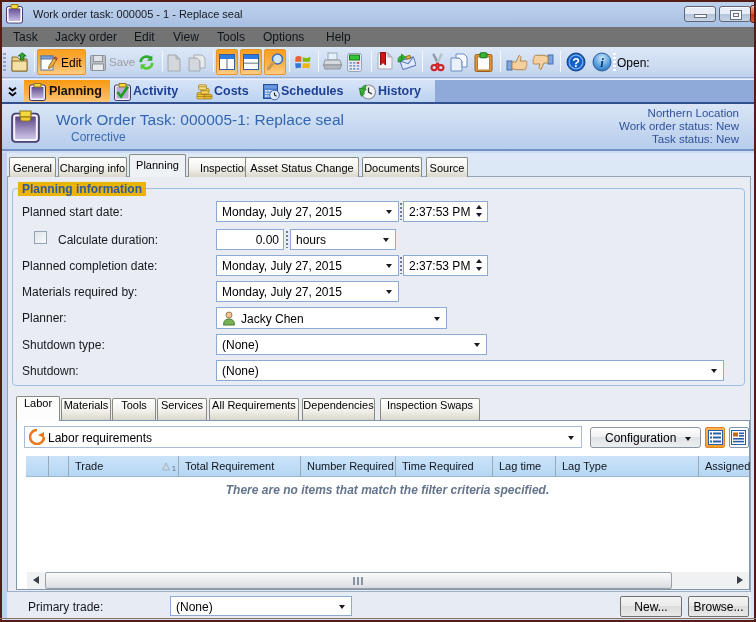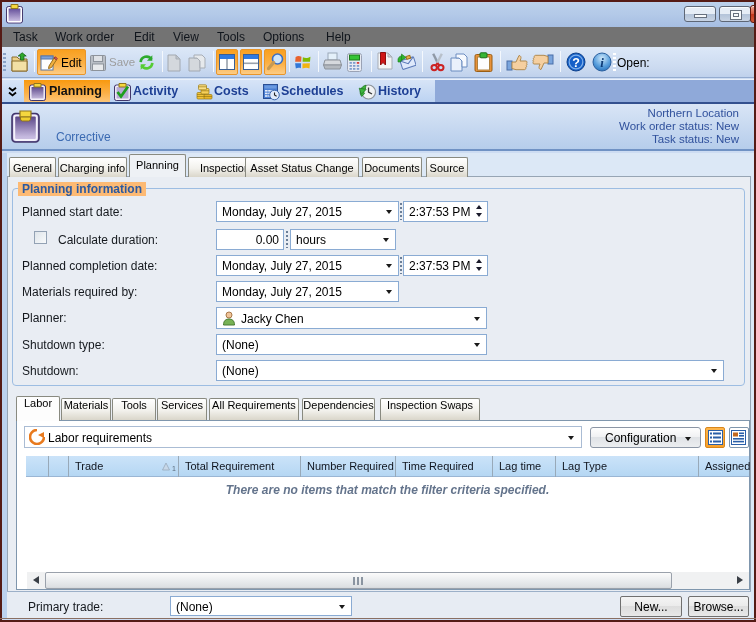--- a/index.html
+++ b/index.html
@@ -26,31 +26,31 @@
 #navstrip { position:absolute; left:0; top:79px; width:756px; height:23px;
   background:linear-gradient(#d7e4f7,#bcd3f2); border-top:1px solid #eaf1fb; }
 #navfill { position:absolute; left:435px; top:0px; width:321px; height:23px; background:#8fa9d9; }
 #navline { position:absolute; left:0; top:102px; width:756px; height:2px; background:#33508e; }
 .navitem { position:absolute; top:4px; height:18px; color:#1d3f94; font-weight:bold; font-size:12.5px; }
 #navtab { position:absolute; left:24px; top:0px; width:86px; height:23px;
   background:linear-gradient(#f8990f,#fbaf45 55%,#fdc87e); }
 #banner { position:absolute; left:0; top:104px; width:756px; height:47px;
   background:linear-gradient(#d9e5f6,#b6cdeb); border-bottom:2px solid #7092c4; }
 #bannertitle { position:absolute; left:56px; top:7px; font-size:15.5px; color:#3366b0; }
-#bannersub { position:absolute; left:56px; top:26px; font-size:12px; color:#3b6ab2; }
+#bannersub { position:absolute; left:71px; top:26px; font-size:12px; color:#3b6ab2; }
 .bstat { position:absolute; right:17px; color:#30519c; font-size:11.5px; }
 
 #mainarea { position:absolute; left:0; top:153px; width:756px; height:465px; background:#dce8f6; }
 #bluestrip { position:absolute; left:2px; top:153px; width:5px; height:465px; background:#bcd2ee; }
 #tabpage { position:absolute; left:7px; top:176px; width:744px; height:442px; background:#e9edf3; border:1px solid #97a5b4; border-bottom:none; }
 .ftab { position:absolute; height:20px; background:linear-gradient(#ffffff,#f2f1ec 55%,#dad6ca); border:1px solid #898a80; border-bottom:none; border-radius:2px 2px 0 0; color:#000; text-align:center; padding-top:4px; font-size:11px; z-index:3; white-space:nowrap; overflow:hidden; }
 .ftab.sel { background:#eef1f5; z-index:5; }
 
 #groupbox { position:absolute; left:12px; top:188px; width:733px; height:198px; border:1px solid #9dbde2; border-radius:4px; }
-#grouptitle { position:absolute; left:18px; top:182px; background:#fdba74; padding:0 4px; color:#2c5aa0; font-weight:bold; font-size:12px; }
+#grouptitle { position:absolute; left:18px; top:182px; background:#eab308; padding:0 4px; color:#2c5aa0; font-weight:bold; font-size:12px; }
 .flabel { position:absolute; left:22px; color:#15191e; font-size:12px; }
 .field { position:absolute; background:#fff; border:1px solid #8aabd3; font-size:12px; color:#000; }
 .carr { position:absolute; width:0; height:0; border-left:3.5px solid transparent; border-right:3.5px solid transparent; border-top:4px solid #1a1a1a; }
 .vdots { position:absolute; width:2px; background-image:linear-gradient(#6b7f98 50%, transparent 50%); background-size:2px 4px; }
 
 .stab { position:absolute; height:22px; background:linear-gradient(#ffffff,#f2f1ec 55%,#dad6ca); border:1px solid #898a80; border-bottom:none; border-radius:2px 2px 0 0; color:#000; text-align:center; font-size:11px; z-index:3; white-space:nowrap; overflow:hidden; }
 .stab.sel { background:#fdfdfd; z-index:5; }
 #listpanel { position:absolute; left:16px; top:420px; width:734px; height:170px; background:#fff; border:1px solid #7f96ad; }
 #lrcombo { position:absolute; left:24px; top:426px; width:558px; height:22px; background:#fff; border:1px solid #aabcd4; }
 #cfgbtn { position:absolute; left:590px; top:427px; width:111px; height:21px; border:1px solid #8b95a4; border-radius:3px;
@@ -77,32 +77,33 @@
       <defs>
         <linearGradient id="tg" x1="0" y1="0" x2="0" y2="1">
         <stop offset="0" stop-color="#5f4996"></stop>
           <stop offset="1" stop-color="#cfc3e5"></stop>
       </linearGradient>
       </defs>
       <rect x="0.5" y="2.5" width="16" height="16.5" rx="2" fill="#8d79bd" stroke="#463b6e"></rect>
       <rect x="1.8" y="3.8" width="13.4" height="14" rx="1" fill="url(#tg)" stroke="#ffffff" stroke-width="1.6"></rect>
       <path d="M5 0.5 L12 0.5 L12 4.5 L5 4.5 Z" fill="#f5d73e" stroke="#90761c"></path>
     </svg>
+    <span id="titletext">Work order task: 000005 - 1 - Replace seal</span>
     <div class="winbtn" id="btnmin">
       <div style="position:absolute;left:9px;top:7px;width:13px;height:4px;background:#f8fafc;border:1px solid #67707e;"></div>
     </div>
     <div class="winbtn" id="btnmax">
       <div style="position:absolute;left:10px;top:3px;width:12px;height:10px;border:1px solid #67707e;background:#f8fafc;"></div>
       <div style="position:absolute;left:13px;top:6px;width:6px;height:4px;border:1px solid #67707e;background:#f8fafc;"></div>
     </div>
     <div class="winbtn" id="btnclose"></div>
   </div>
   <div id="menubar">
     <span style="left:13px;">Task</span>
-    <span style="left:55px;">Work order</span>
+    <span style="left:55px;">Jacky order</span>
     <span style="left:134px;">Edit</span>
     <span style="left:173px;">View</span>
     <span style="left:217px;">Tools</span>
     <span style="left:263px;">Options</span>
     <span style="left:326px;">Help</span>
   </div>
   <div id="toolbar">
     <div style="position:absolute;left:3px;top:6px;width:3px;height:19px;background-image:linear-gradient(#8aa3c8 50%,transparent 50%);background-size:3px 4px;"></div>
     <svg class="ticon" style="left:11px;top:5px;" width="19" height="21" viewBox="0 0 19 21">
       <path d="M1 5 L6 5 L8 7 L16 7 L16 19 L1 19 Z" fill="#ecd089" stroke="#8a6d2d"></path>
@@ -318,20 +319,21 @@
         <stop offset="0" stop-color="#564183"></stop>
           <stop offset="0.85" stop-color="#c3b7dd"></stop>
           <stop offset="1" stop-color="#cdc2e3"></stop>
       </linearGradient>
       </defs>
       <rect x="1" y="3.5" width="27" height="28.5" rx="3.5" fill="#8d79bd" stroke="#42376a" stroke-width="1.6"></rect>
       <rect x="3.2" y="5.6" width="22.6" height="24.4" rx="2" fill="url(#cbig)" stroke="#f4f2fa" stroke-width="2"></rect>
       <path d="M9 1 L20 1 L20 7 L9 7 Z" fill="#f5d73e" stroke="#90761c" stroke-width="1.2"></path>
       <path d="M9.5 7 L19.5 7 L19.5 9 A 2 2 0 0 1 17.5 11 L11.5 11 A 2 2 0 0 1 9.5 9 Z" fill="#f0cf2e" stroke="#90761c" stroke-width="1"></path>
     </svg>
+    <span id="bannertitle">Work Order Task: 000005-1: Replace seal</span>
     <span id="bannersub">Corrective</span>
     <span class="bstat" style="top:3px;">Northern Location</span>
     <span class="bstat" style="top:16px;">Work order status: New</span>
     <span class="bstat" style="top:29px;">Task status: New</span>
   </div>
   <div id="mainarea"></div>
   <div id="bluestrip"></div>
   <div id="tabpage"></div>
 
   <div class="ftab" style="left:9px; top:157px; width:47px;">General</div>
@@ -376,21 +378,21 @@
       <span style="position:absolute;left:5px;top:3px;">2:37:53 PM</span>
       <div style="position:absolute;right:5px;top:3px;width:0;height:0;border-left:3.5px solid transparent;border-right:3.5px solid transparent;border-bottom:4.5px solid #1a1a2a;"></div>
       <div style="position:absolute;right:5px;top:11px;width:0;height:0;border-left:3.5px solid transparent;border-right:3.5px solid transparent;border-top:4.5px solid #1a1a2a;"></div>
     </div>
     <span class="flabel" style="top:285px;">Materials required by:</span>
     <div class="field" style="left:216px;top:281px;width:183px;height:21px;">
       <span style="position:absolute;left:5px;top:3px;">Monday, July 27, 2015</span>
       <div class="carr" style="right:6px;top:8px;position:absolute;"></div>
     </div>
     <span class="flabel" style="top:311px;">Planner:</span>
-    <div class="field" style="left:216px;top:307px;width:271px;height:22px;">
+    <div class="field" style="left:216px;top:307px;width:231px;height:22px;">
       <svg style="position:absolute;left:5px;top:3px;" width="14" height="15" viewBox="0 0 14 15">
         <circle cx="7" cy="4" r="3" fill="#f0c49a" stroke="#a87848"></circle>
         <path d="M1.5 14 C1.5 9.5 4 8 7 8 C10 8 12.5 9.5 12.5 14 Z" fill="#77b255" stroke="#4a7a33"></path>
       </svg>
       <span style="position:absolute;left:24px;top:4px;">Jacky Chen</span>
       <div class="carr" style="right:6px;top:9px;position:absolute;"></div>
     </div>
     <span class="flabel" style="top:338px;">Shutdown type:</span>
     <div class="field" style="left:216px;top:334px;width:271px;height:21px;">
       <span style="position:absolute;left:5px;top:3px;">(None)</span>

